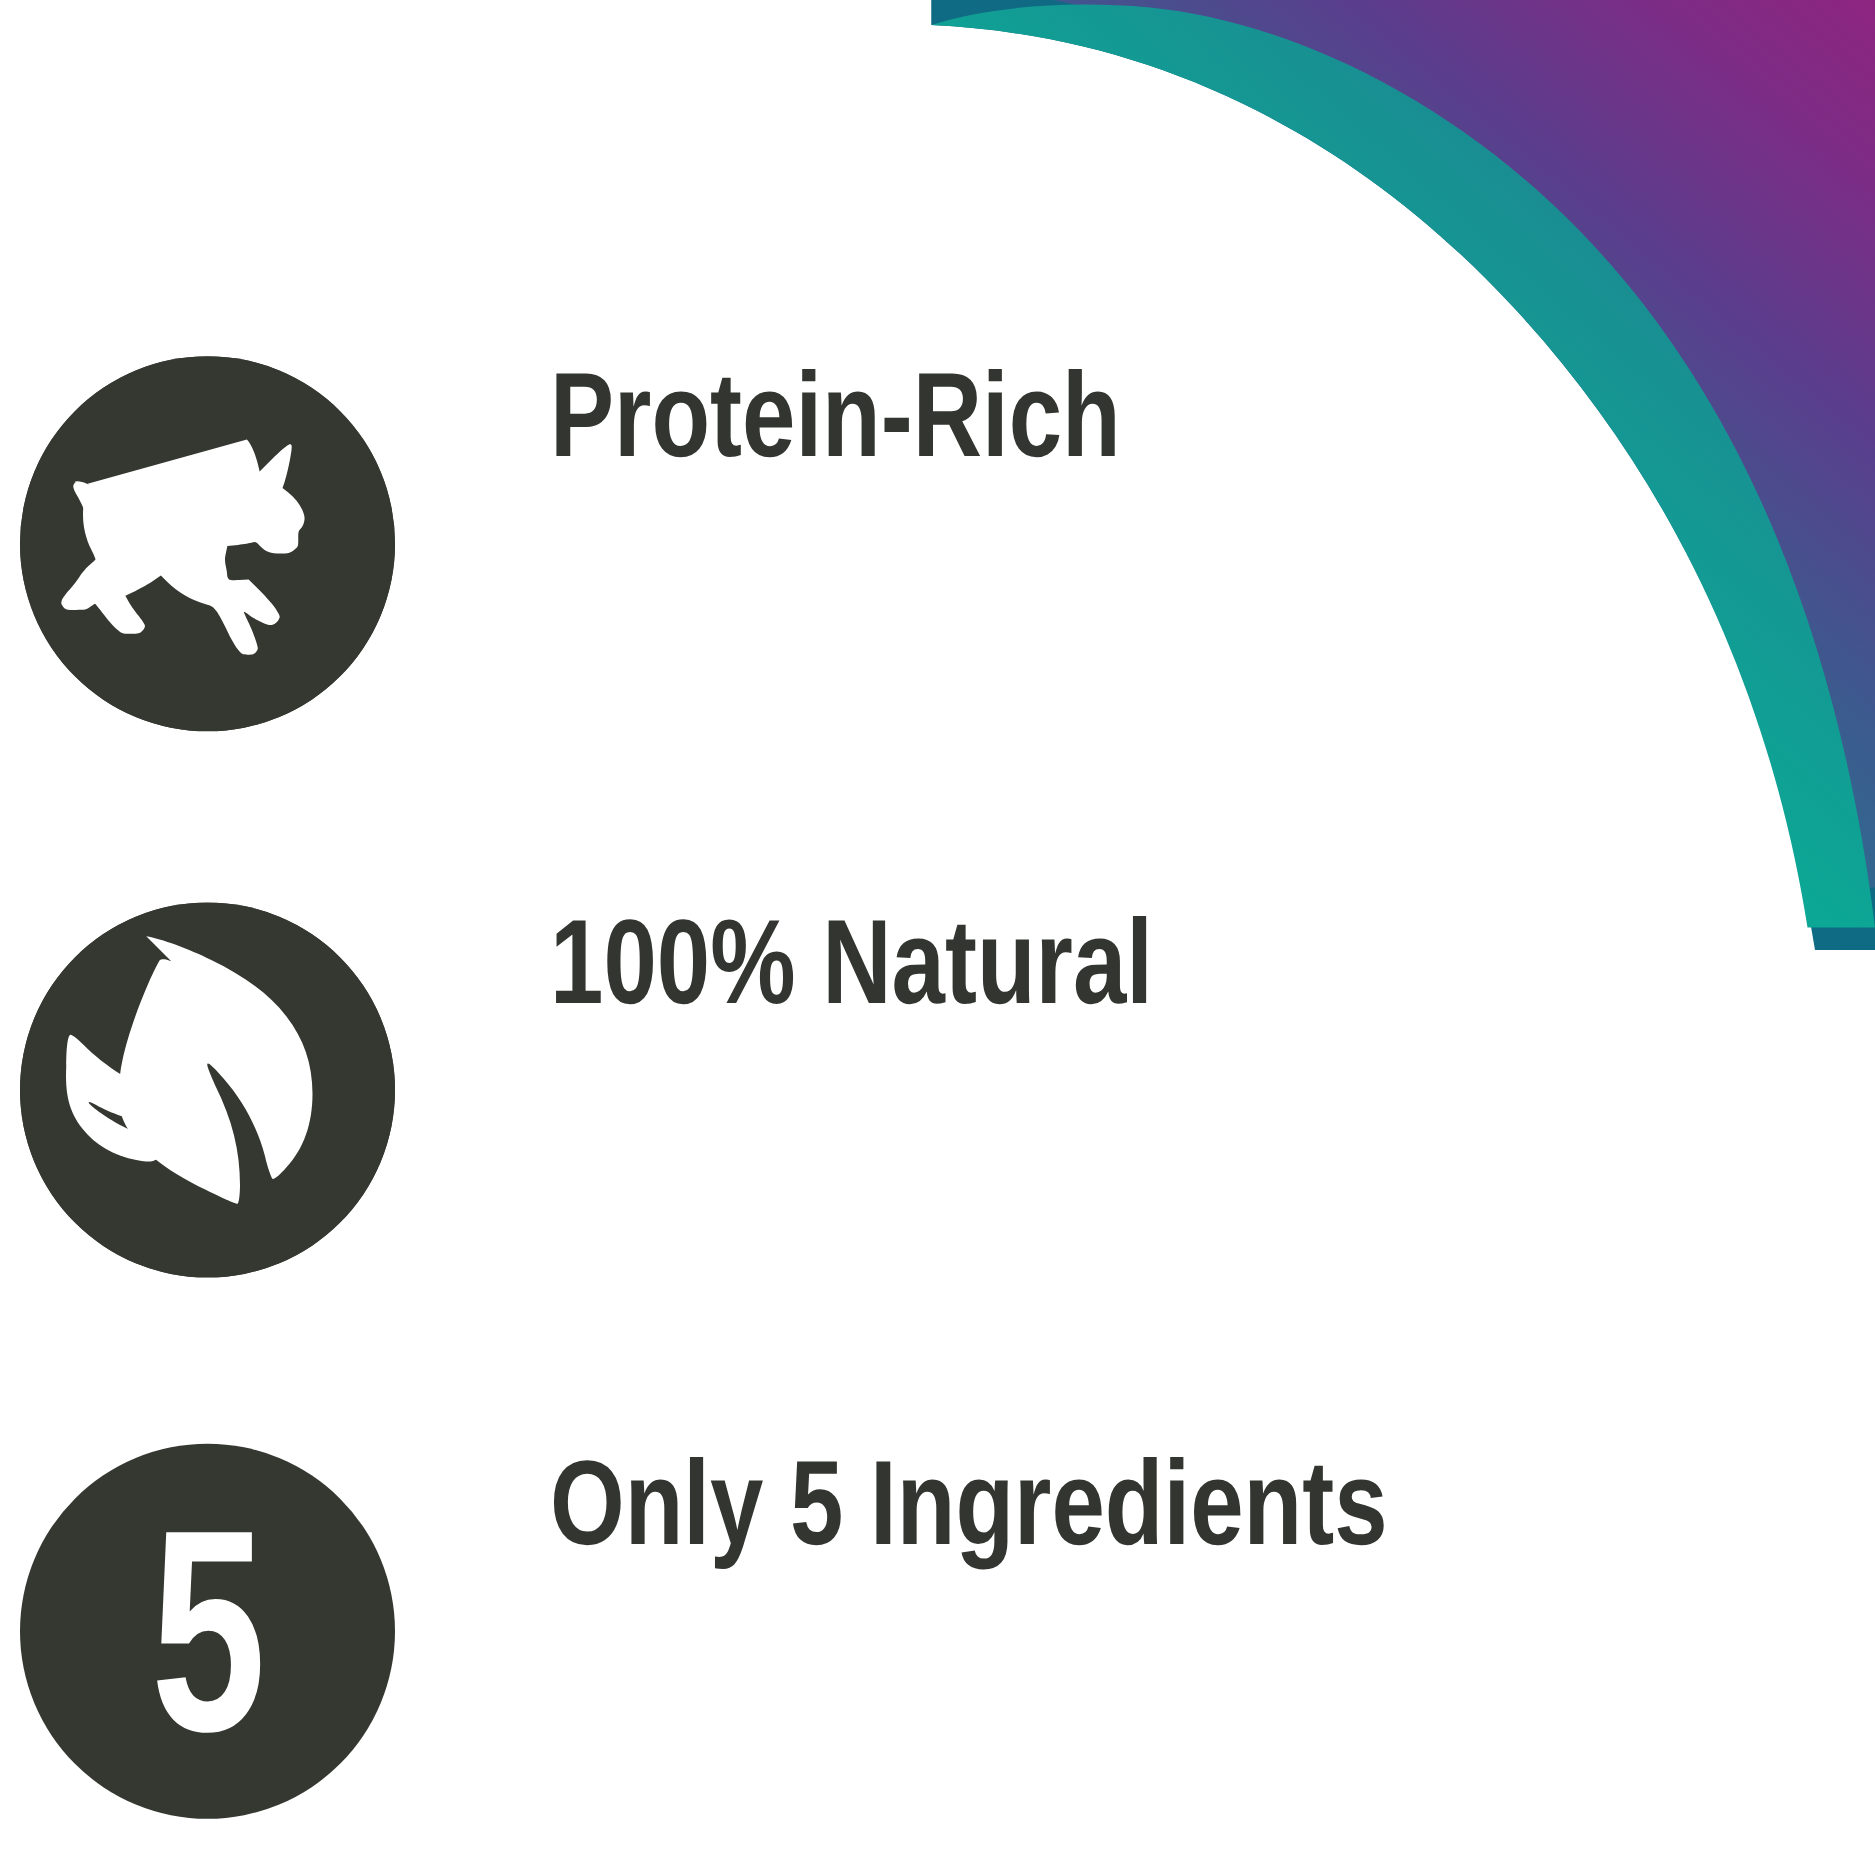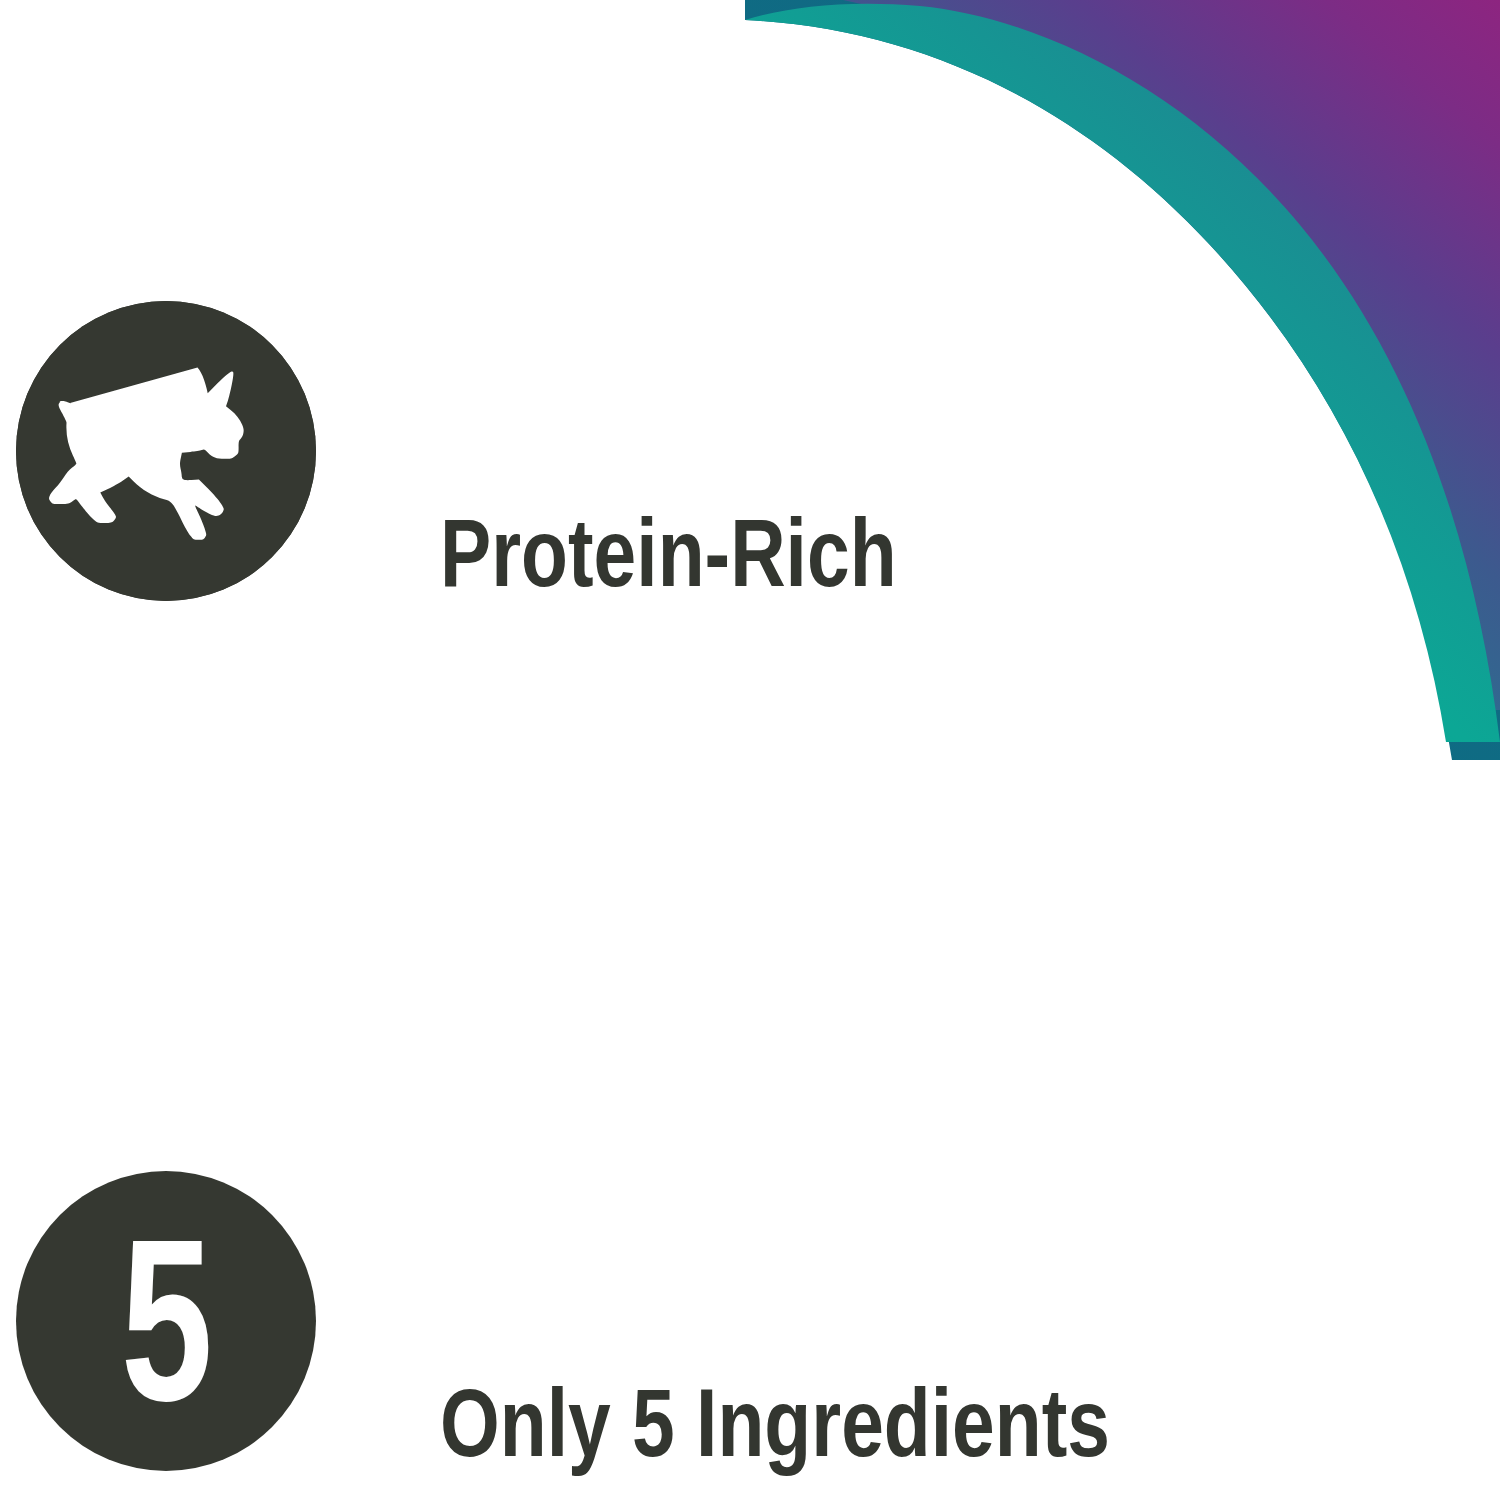--- a/index.html
+++ b/index.html
@@ -26,21 +26,21 @@
     pointer-events: none;
   }
 
   
   .feature-row {
     position: absolute;
     left: 0;
     width: 1500px;
     height: 316px;
     display: flex;
-    align-items: flex-end;
+    align-items: flex-start;
   }
   #feature-row-0 { top: 285px; }
   #feature-row-1 { top: 722px; }
   #feature-row-2 { top: 1155px; }
 
   .badge {
     position: relative;
     flex: 0 0 auto;
     width: 300px;
     height: 300px;
@@ -241,20 +241,68 @@
           c-1.2,-1.5 -3.8,-6.6 -5.9,-11.3
           c-2.1,-4.7 -5.0,-10.5 -6.5,-12.9
           c-1.6,-2.5 -2.8,-5.5 -2.8,-6.8
           c0,-1.4 0.8,-2.8 2.0,-3.4
           z"></path>
       </svg>
     </div>
     <div class="feature-label">Protein-Rich</div>
   </div>
 
+  <div class="feature-row" id="feature-row-1">
+    <div class="badge">
+      <svg viewBox="0 0 300 300" width="300" height="300" aria-hidden="true">
+        <rect x="0" y="0" width="300" height="300" fill="#353831"></rect>
+
+        <path fill="#ffffff" d="
+          M101,27
+          c12,2 34,10 52,19
+          c27,13 47,28 60,45
+          c14,18 21,38 21,62
+          c0,24 -7,44 -21,59
+          c-5,6 -10,10 -11,9
+          c-1,-1 -4,-9 -6,-18
+          c-6,-23 -18,-45 -33,-62
+          c-7,-8 -12,-13 -13,-12
+          c-1,1 2,8 6,17
+          c14,28 20,53 20,80
+          c0,8 -1,15 -2,15
+          c-2,0 -13,-5 -25,-11
+          c-34,-16 -57,-35 -66,-55
+          c-5,-11 -5,-31 -1,-49
+          c4,-19 13,-44 21,-62
+          c4,-9 8,-17 9,-18
+          c1,-1 5,-1 9,1
+          z"></path>
+
+        <path fill="#ffffff" d="
+          M40,106
+          c1,-1 6,3 14,11
+          c18,17 43,32 65,39
+          c9,3 16,6 16,7
+          c0,1 -4,5 -9,9
+          c-9,7 -10,7 -21,5
+          c-14,-2 -34,-9 -44,-15
+          c-4,-2 -6,-3 -6,-2
+          c0,2 14,12 25,18
+          c6,3 17,8 25,11
+          c8,3 15,6 15,7
+          c0,1 -3,4 -7,7
+          c-7,5 -8,5 -20,3
+          c-17,-3 -33,-12 -43,-25
+          c-11,-14 -14,-28 -13,-50
+          c0,-13 1,-24 3,-25
+          z"></path>
+      </svg>
+    </div>
+    <div class="feature-label">100% Natural</div>
+  </div>
 
   <div class="feature-row" id="feature-row-2">
     <div class="badge">
       <span class="badge-number">5</span>
     </div>
     <div class="feature-label">Only 5 Ingredients</div>
   </div>
 
 </div>
 

